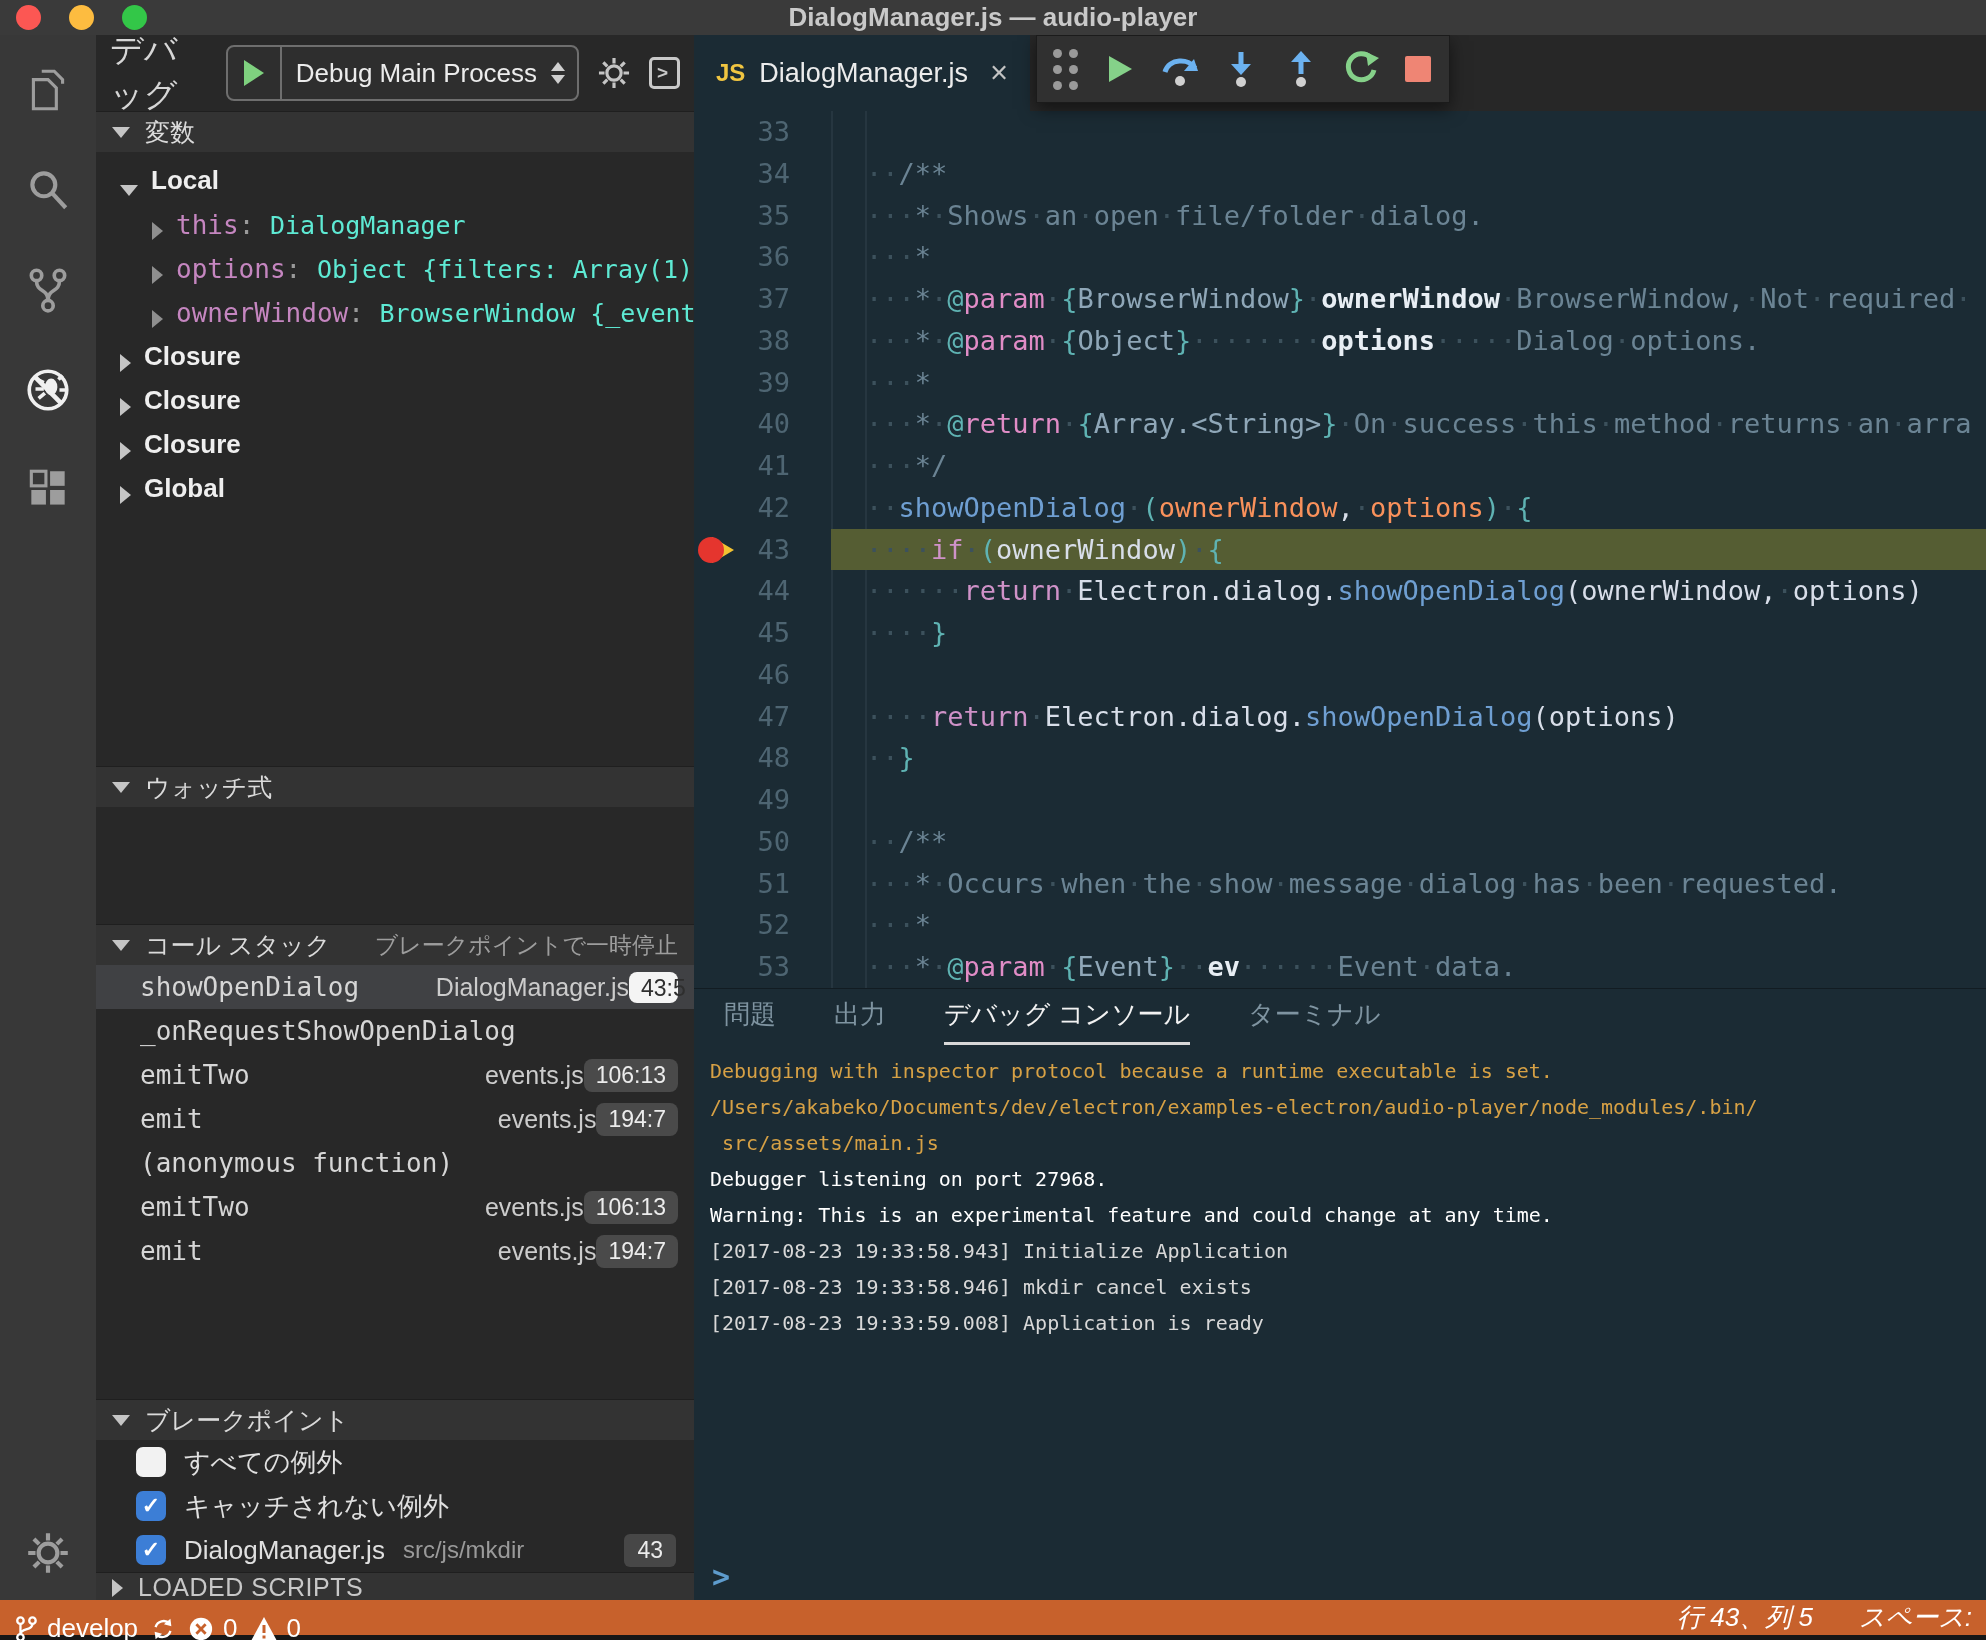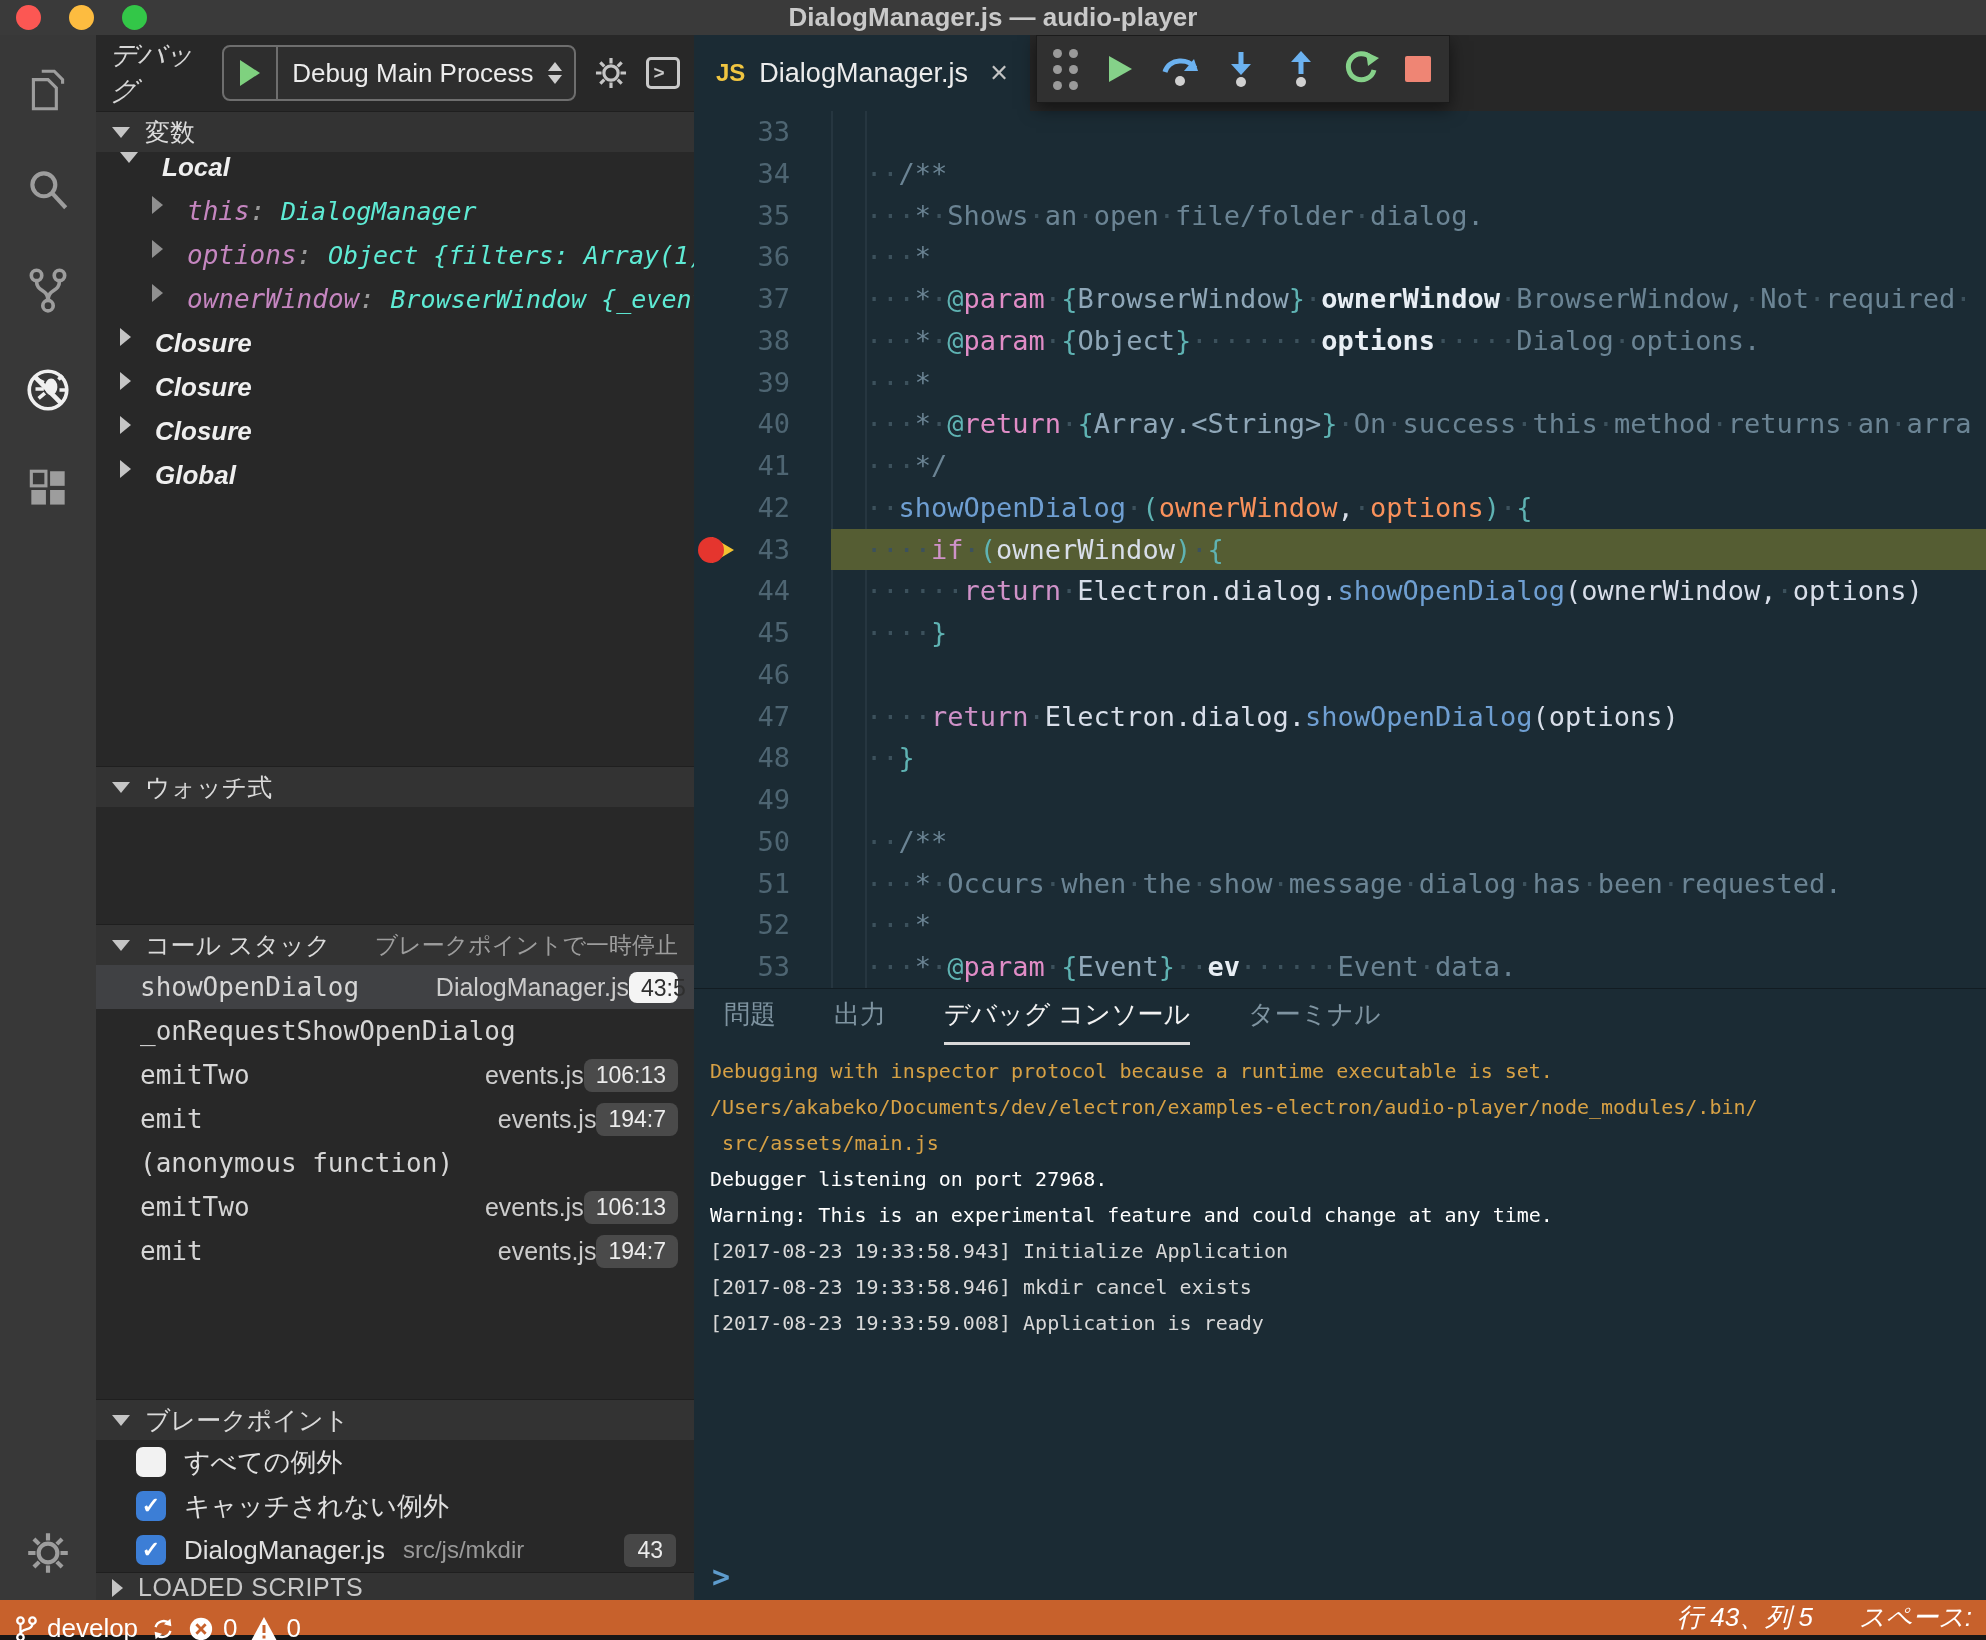--- a/index.html
+++ b/index.html
@@ -16,39 +16,39 @@
   .main{display:flex;height:1565px;}
   
   .activitybar{width:96px;background:#383838;flex:none;display:flex;flex-direction:column;
                align-items:center;position:relative;}
   .ab-icon{height:50px;width:50px;margin-top:50px;display:flex;align-items:center;justify-content:center;}
   .ab-icon:first-child{margin-top:30px;}
   .ab-gear{position:absolute;bottom:22px;left:23px;}
   
   .sidebar{width:598px;flex:none;background:#282828;display:flex;flex-direction:column;overflow:hidden;}
   .sb-header{height:76px;flex:none;display:flex;align-items:center;padding:0 14px;gap:16px;}
-  .sb-title{font-size:27px;color:#d6d6d6;font-style:italic;}
+  .sb-title{font-size:33px;color:#d6d6d6;}
   .combo{display:flex;align-items:center;height:52px;border:2px solid #6e6e6e;border-radius:8px;background:#2e2e2e;}
   .combo-play{width:52px;height:100%;display:flex;align-items:center;justify-content:center;border-right:2px solid #6e6e6e;}
   .tri-play{width:0;height:0;border-top:13px solid transparent;border-bottom:13px solid transparent;border-left:20px solid #7fd17f;}
   .combo-label{padding:0 14px;color:#ececec;font-size:26px;white-space:nowrap;}
   .combo-arrows{margin-right:12px;display:flex;flex-direction:column;gap:4px;}
   .ar-up{width:0;height:0;border-left:7px solid transparent;border-right:7px solid transparent;border-bottom:9px solid #cfcfcf;}
   .ar-dn{width:0;height:0;border-left:7px solid transparent;border-right:7px solid transparent;border-top:9px solid #cfcfcf;}
   .console-ic{width:38px;height:32px;border:3px solid #c9c9c9;border-radius:5px;color:#c9c9c9;
               font-size:19px;font-weight:bold;display:flex;align-items:center;padding-left:5px;box-sizing:border-box;}
   .sec-h{height:40px;flex:none;background:#333333;border-top:1px solid #1f1f1f;display:flex;
          align-items:center;gap:15px;padding:0 16px;color:#dadada;font-size:25px;}
   .sec-h-right{margin-left:auto;color:#9d9d9d;font-size:23px;}
   .tw{width:0;height:0;flex:none;}
   .tw-exp{border-left:9px solid transparent;border-right:9px solid transparent;border-top:11px solid #c5c5c5;}
   .tw-col{border-top:9px solid transparent;border-bottom:9px solid transparent;border-left:11px solid #c5c5c5;}.tw-col.dim{border-left-color:#8f8f8f}
   .sec-body{flex:none;overflow:hidden;background:#282828;}
   #var-body{height:614px;} #watch-body{height:117px;} #cs-body{height:434px;} #bp-body{height:132px;}
-  .vrow{height:44px;display:flex;align-items:flex-start;gap:24px;white-space:pre;overflow:hidden;font-style:italic;}
+  .vrow{height:44px;display:flex;align-items:flex-end;gap:13px;white-space:pre;overflow:hidden;}
   .vlabel{font-weight:bold;color:#efefef;font-size:26px;}
   .mono{font-family:"DejaVu Sans Mono",monospace;}
   .vname{color:#c586c0;font-size:26px;}
   .vcolon{color:#9a9a9a;font-size:26px;}
   .vval{color:#5eead4;font-size:25px;margin-top:44px;}
   .crow{height:44px;display:flex;align-items:center;padding:0 16px 0 44px;overflow:hidden;}
   .crow.selected{background:#404144;}
   .cname{color:#d6d6d6;font-size:26px;white-space:pre;}
   .cfile{margin-left:auto;color:#cccccc;font-size:25px;white-space:nowrap;}
   .cbadge{background:#4a4a4a;color:#ececec;border-radius:8px;padding:3px 12px;font-size:23px;flex:none;}

